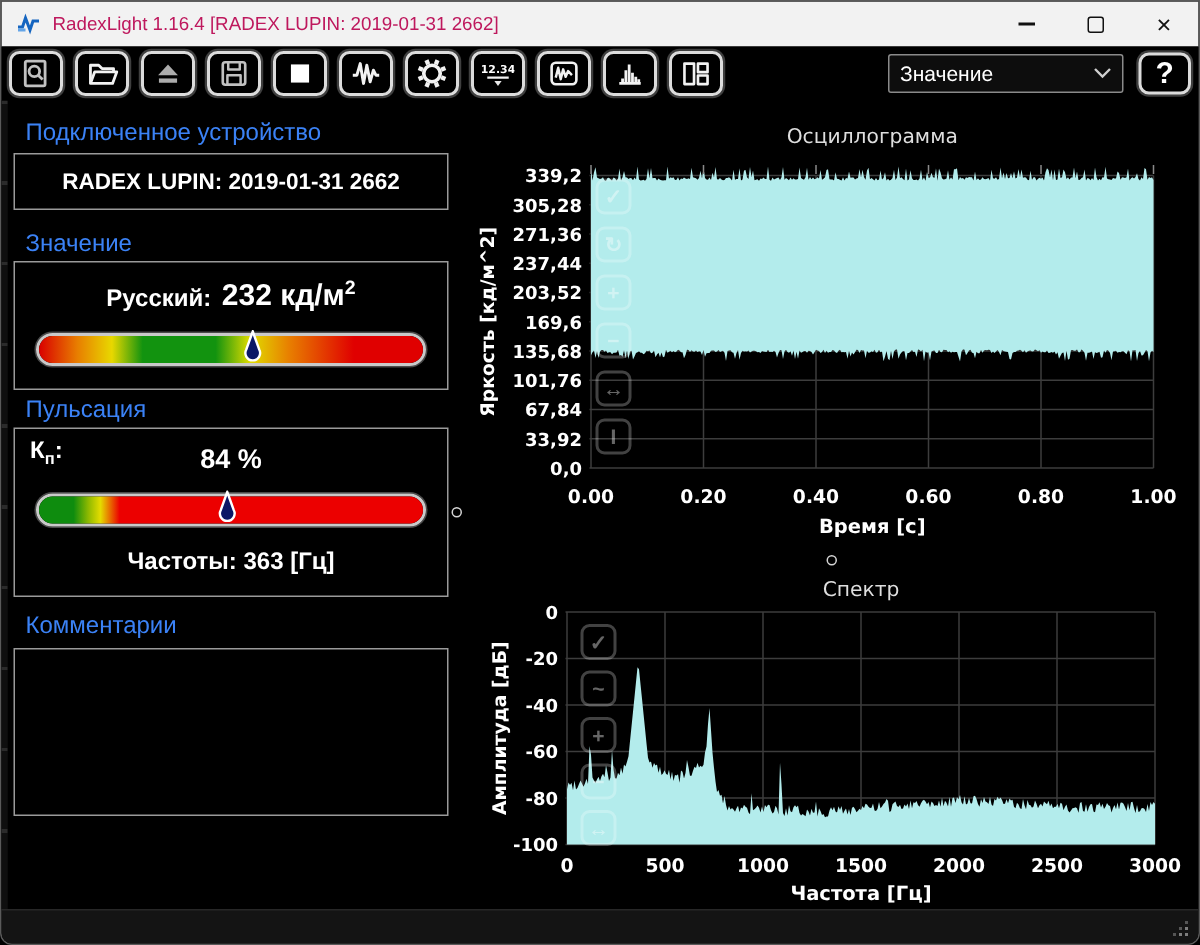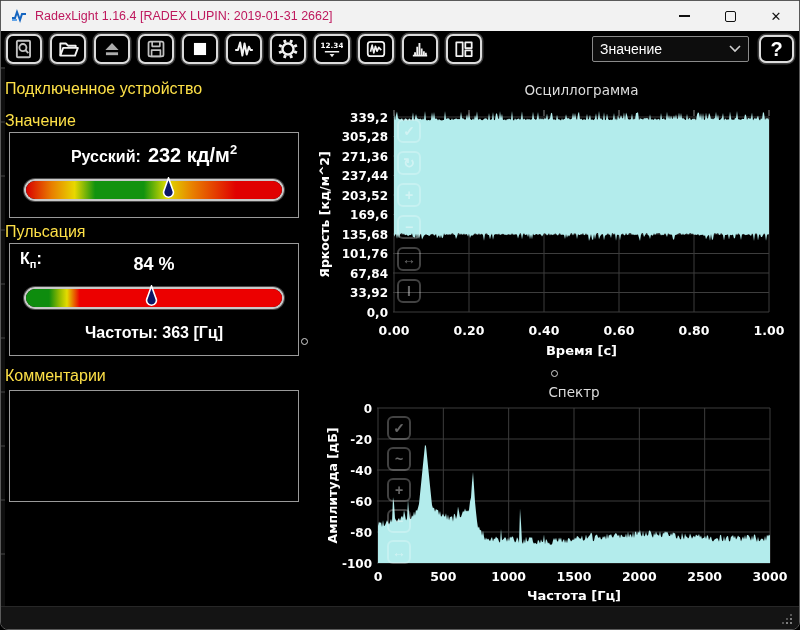--- a/index.html
+++ b/index.html
@@ -21,21 +21,21 @@
   .tb.dim svg{opacity:.8;}
   .combo{margin-left:auto;width:157px;height:26px;background:#0d0d0d;border:1px solid #8a8a8a;border-radius:2px;
          display:flex;align-items:center;color:#fff;font-size:14px;padding:0 7px;justify-content:space-between;box-sizing:border-box;}
   .help{width:35px;height:28px;margin-left:6px;background:#000;border:2px solid #dcdcdc;border-radius:7px;
         box-shadow:0 0 0 1.5px #3f3f3f;color:#fff;font-size:20px;font-weight:bold;display:flex;align-items:center;justify-content:center;box-sizing:border-box;}
   
   .main{flex:1 1 auto;position:relative;background:#000;}
   .vstrip{position:absolute;left:0;top:0;bottom:0;width:4px;background:#0f0f0f;
           background-image:repeating-linear-gradient(to bottom,#2b2b2b 0 2px,#0f0f0f 2px 54px);}
   .sidebar{position:absolute;left:4px;top:0;width:298px;color:#fff;}
-  .sec-h{color:#fde047;font-size:16px;margin-left:0;line-height:19px;}
+  .sec-h{color:#3b82f6;font-size:16px;margin-left:12px;line-height:19px;}
   .h1{margin-top:12px;}.h2{margin-top:13px;}.h3{margin-top:4px;}.h4{margin-top:10px;}
   .box{border:1px solid #9a9a9a;margin:0 4px;background:#000;box-sizing:border-box;}
   .dev{margin-top:4px;height:38px;display:flex;align-items:center;justify-content:center;
        font-size:15px;font-weight:bold;}
   .vbox{margin-top:2px;height:86px;}
   .vline{margin-top:9px;display:flex;justify-content:center;align-items:baseline;gap:7px;}
   .vline .lbl{font-size:16px;font-weight:bold;}
   .vline .big{font-size:20px;font-weight:bold;}
   .vline sup{font-size:13px;}
   .pbox{margin-top:2px;height:113px;position:relative;}
@@ -177,20 +177,23 @@
         </svg>
     </div>
     <div class="help">?</div>
   </div>
 
   <div class="main">
     <div class="vstrip"></div>
 
     <div class="sidebar">
       <div class="sec-h h1">Подключенное устройство</div>
+      <div class="box dev">
+        <span>RADEX LUPIN: 2019-01-31 2662</span>
+      </div>
 
       <div class="sec-h h2">Значение</div>
       <div class="box vbox">
         <div class="vline">
           <span class="lbl">Русский:</span>
           <span class="big"><span>232</span>&nbsp;<span>кд/м</span><sup>2</sup></span>
         </div>
         <div class="gbar">
           <div class="gbar-fill" id="grad1" style="background: linear-gradient(to right, rgb(217, 0, 0) 0%, rgb(232, 126, 0) 10%, rgb(232, 216, 0) 19%, rgb(18, 147, 15) 27%, rgb(18, 147, 15) 46%, rgb(224, 220, 0) 55%, rgb(232, 128, 0) 65%, rgb(224, 0, 0) 82%, rgb(224, 0, 0) 100%);"></div>
           <svg class="droplet" id="marker1" width="13" height="27" viewBox="0 0 13 27" style="left: 55.5%;">

